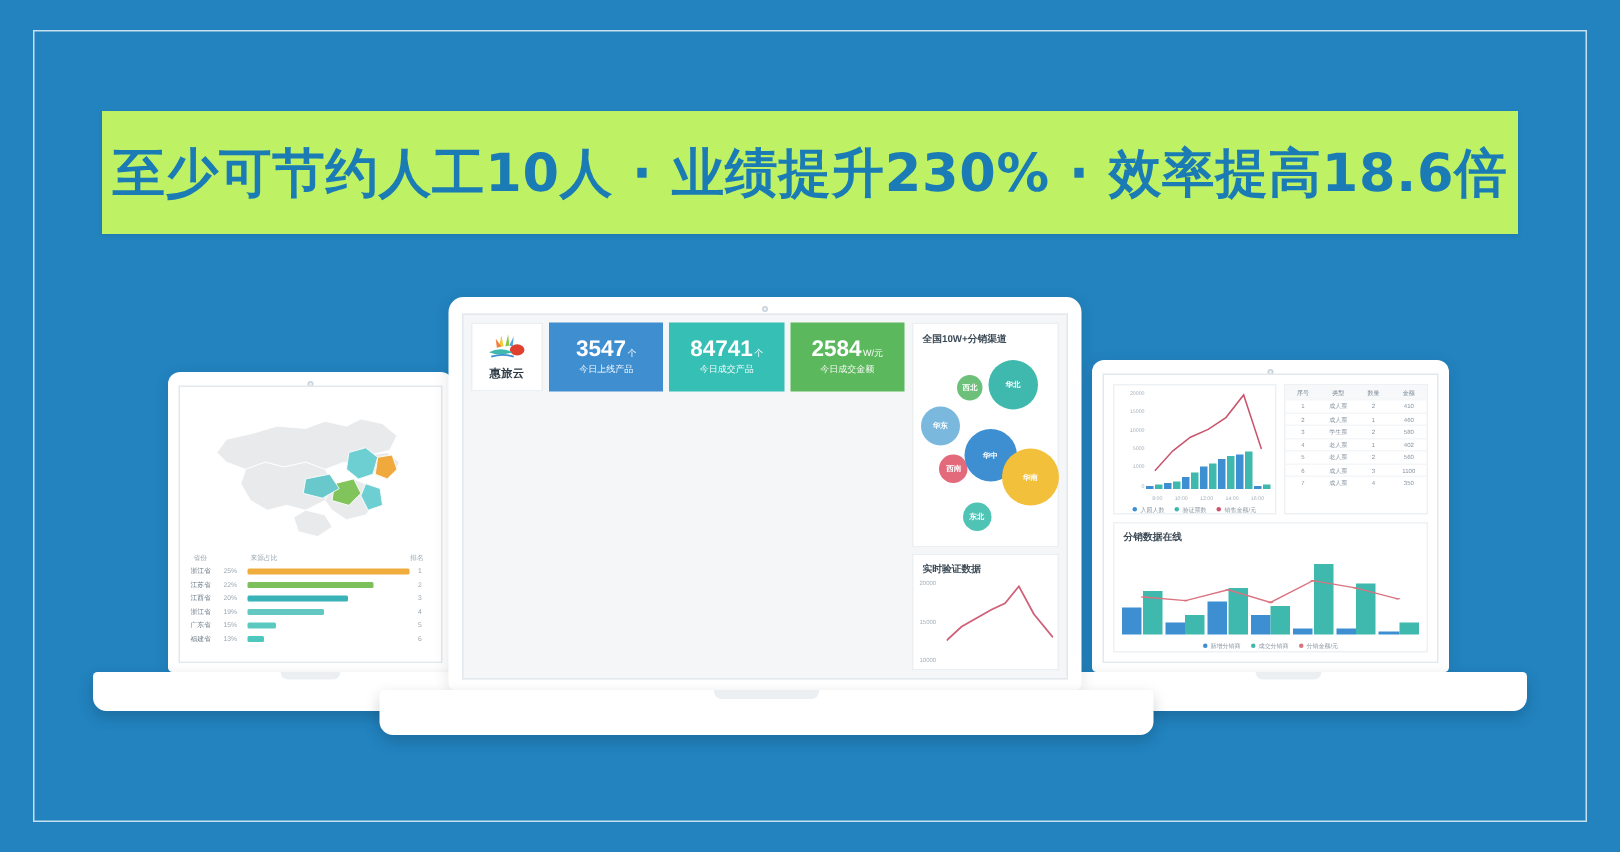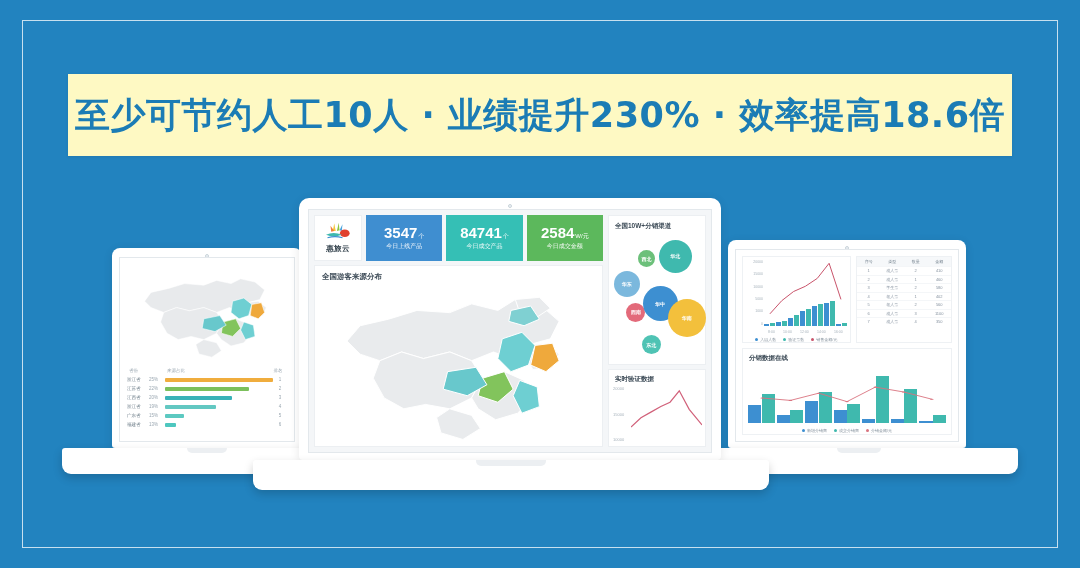--- a/index.html
+++ b/index.html
@@ -13,21 +13,21 @@
   
   .frame-border{
     position:absolute; left:22px; top:20px; right:22px; bottom:20px;
     border:1.5px solid rgba(255,255,255,.75);
     pointer-events:none;
   }
 
   
   .banner{
     position:absolute; left:68px; top:74px; width:944px; height:82px;
-    background:#fef9c3;
+    background:#bef264;
     display:flex; align-items:center; justify-content:center;
     box-shadow:0 1px 3px rgba(0,0,0,.08);
   }
   .banner-text{
     color:#1b7cb5;
     font-size:35px;
     font-weight:bold;
     letter-spacing:.5px;
     white-space:nowrap;
     font-family:"DejaVu Sans","Liberation Sans",sans-serif;
@@ -458,43 +458,20 @@
                   <div class="kpi-n">84741<sub>个</sub></div>
                   <div class="kpi-l">今日成交产品</div>
                 </div>
                 <div class="kpi" style="background: rgb(92, 184, 92);">
                   <div class="kpi-n">2584<sub>W/元</sub></div>
                   <div class="kpi-l">今日成交金额</div>
                 </div>
               </div>
           </div>
 
-          <div class="map-card">
-            <div class="ttl">全国游客来源分布</div>
-            <div class="map-wrap">
-              <svg viewBox="0 0 260 150" width="100%" height="100%" preserveAspectRatio="xMidYMid meet">
-                <g fill="#e9ebed" stroke="#fff" stroke-width="0.9">
-                  <path d="M40 66 L28 54 L40 40 L66 34 L92 26 L122 28 L142 20 L166 26 L182 16 L206 22 L222 36 L214 52 L192 58 L178 70 L162 64 L142 72 L122 64 L98 70 L78 64 L58 72 Z"></path>
-                  <path d="M58 72 L78 64 L98 70 L122 64 L142 72 L152 88 L142 106 L122 116 L100 112 L80 116 L62 106 L52 88 Z"></path>
-                  <path d="M152 88 L172 82 L190 90 L198 106 L184 120 L164 126 L148 116 L142 106 Z"></path>
-                  <path d="M122 116 L142 122 L150 134 L134 144 L114 138 L110 124 Z"></path>
-                  <path d="M192 58 L210 56 L222 66 L216 78 L198 80 L192 70 Z"></path>
-                  <path d="M182 16 L204 14 L214 24 L202 32 L186 28 Z"></path>
-                </g>
-                <g stroke="#fff" stroke-width="0.9">
-                  <path d="M170 52 L188 46 L200 58 L194 76 L178 82 L166 70 Z" fill="#6ecfd2"></path>
-                  <path d="M200 58 L216 56 L222 72 L210 82 L196 76 Z" fill="#efa93c"></path>
-                  <path d="M152 88 L172 82 L180 98 L166 110 L148 104 Z" fill="#82c45c"></path>
-                  <path d="M120 82 L146 78 L156 94 L138 104 L116 98 Z" fill="#68c8cc"></path>
-                  <path d="M186 90 L202 96 L204 114 L188 120 L180 104 Z" fill="#6ecfd2"></path>
-                  <path d="M178 26 L196 22 L204 34 L190 40 L176 36 Z" fill="#7fd0d2"></path>
-                </g>
-              </svg>
-            </div>
-          </div>
         </div>
 
         <div class="c-right">
           <div class="bubble-card">
             <div class="ttl">全国10W+分销渠道</div>
             <div id="bubbles" style="position:absolute;left:3px;right:3px;top:16px;bottom:3px;">
                 <div class="bub" style="width: 26px; height: 26px; left: 2%; top: 30%; background: rgb(123, 184, 221);">华东</div>
                 <div class="bub" style="width: 17px; height: 17px; left: 29%; top: 14%; background: rgb(108, 192, 122);">西北</div>
                 <div class="bub" style="width: 33px; height: 33px; left: 52%; top: 6%; background: rgb(63, 185, 174);">华北</div>
                 <div class="bub" style="width: 19px; height: 19px; left: 16%; top: 55%; background: rgb(227, 106, 122);">西南</div>

